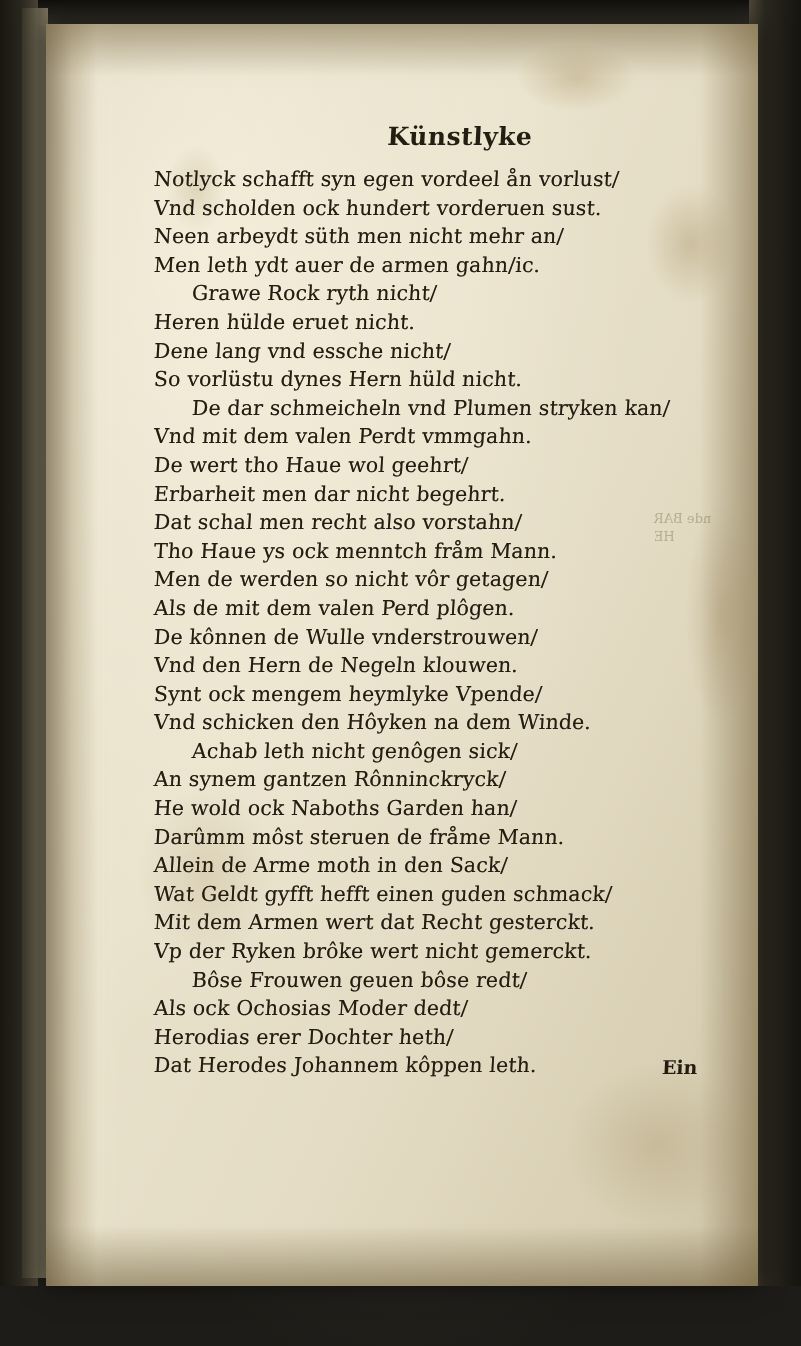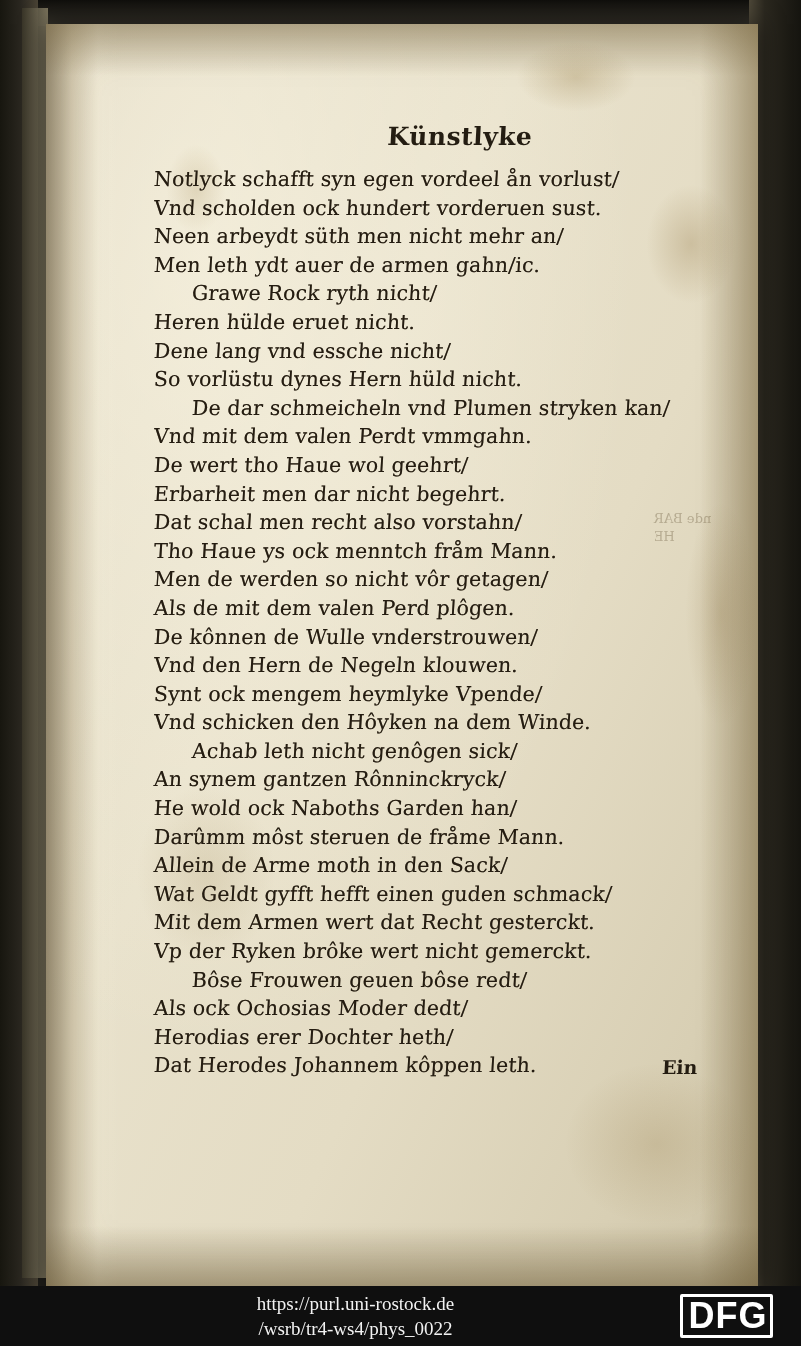--- a/index.html
+++ b/index.html
@@ -259,23 +259,14 @@
           <div class="line indent">Bôse Frouwen geuen bôse redt/</div>
           <div class="line">Als ock Ochosias Moder dedt/</div>
           <div class="line">Herodias erer Dochter heth/</div>
           <div class="line">Dat Herodes Johannem kôppen leth.</div>
         </div>
     </div>
 
     <div class="catchword">Ein</div>
   </div>
 
-  <div class="footer">
-    <div class="footer-url">
-      <div>https://purl.uni-rostock.de</div>
-      <div>/wsrb/tr4-ws4/phys_0022</div>
-    </div>
-    <div class="dfg">
-      <span class="outline">DFG</span>
-    </div>
-  </div>
 
 </div>
 
 </body></html>

